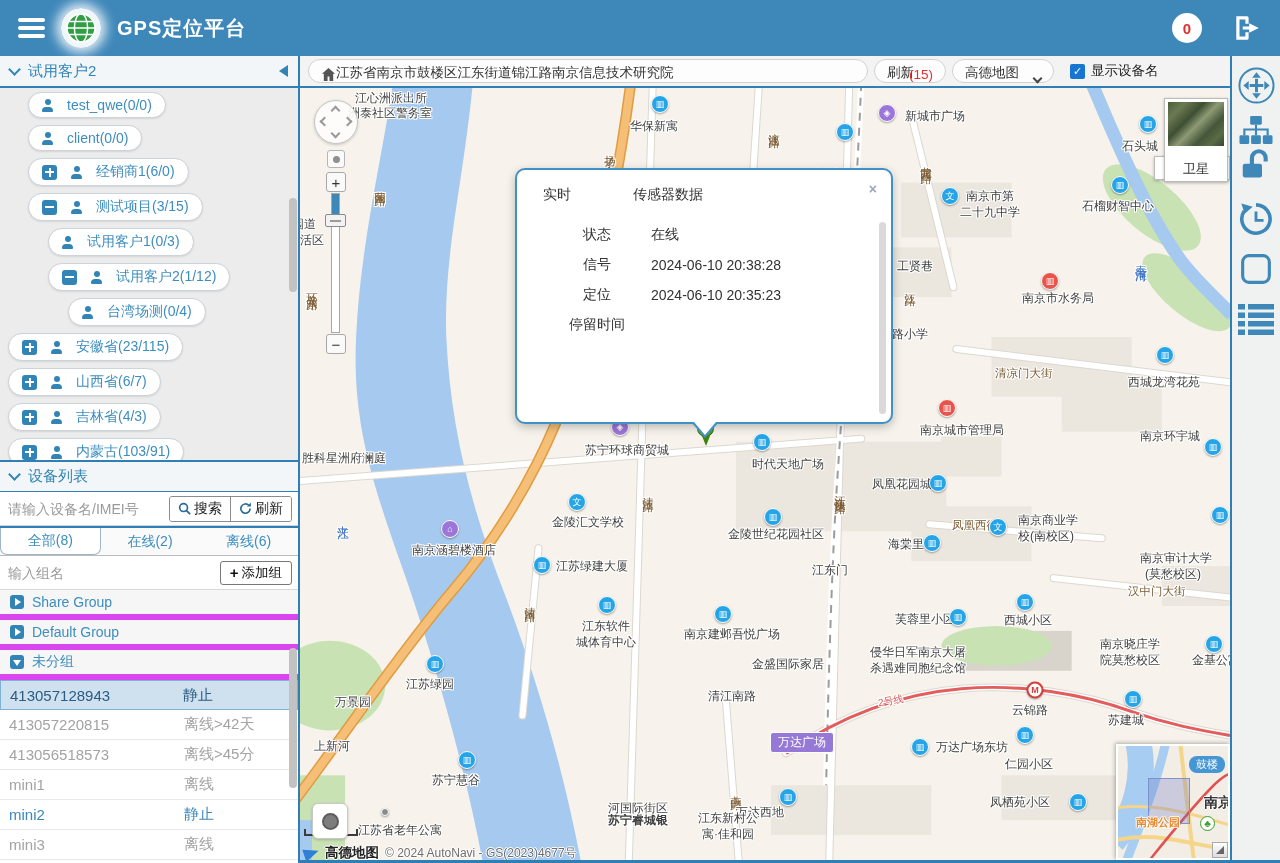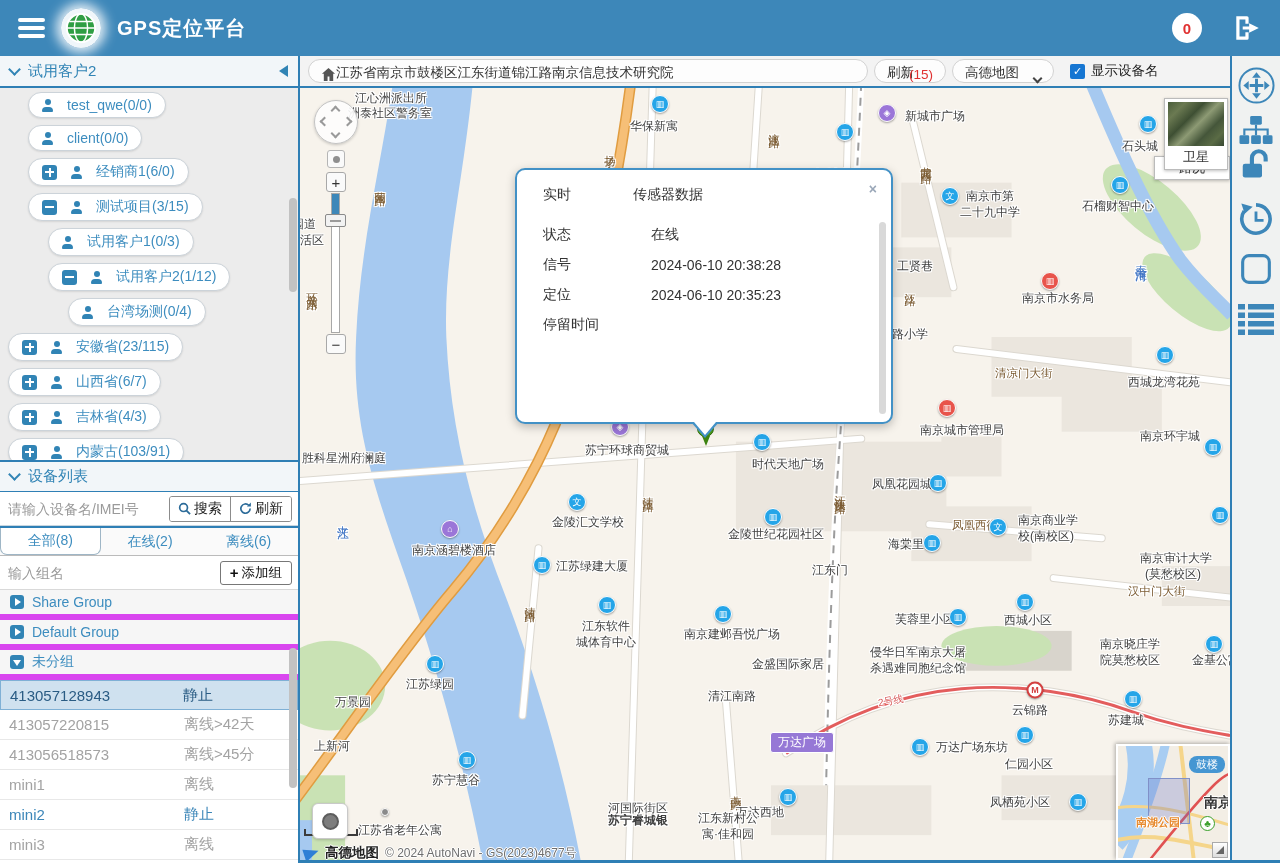--- a/index.html
+++ b/index.html
@@ -107,21 +107,21 @@
   
   .popup{position:absolute;left:215px;top:80px;width:378px;height:256px;background:#fff;border:2px solid #4291c6;
     border-radius:10px;box-shadow:0 3px 10px rgba(0,0,0,.25);z-index:8;}
   .popup .tail{position:absolute;left:174px;bottom:-16px;width:0;height:0;border:14px solid transparent;border-bottom:0;border-top:16px solid #4291c6;}
   .popup .tail::after{content:"";position:absolute;left:-11px;top:-16px;border:11px solid transparent;border-bottom:0;border-top:13px solid #fff;}
   .pp-head{display:flex;align-items:center;padding:16px 18px 10px 26px;font-size:14px;color:#333;}
   .pp-head .t2{margin-left:62px;}
   .pp-close{position:absolute;right:14px;top:12px;color:#9aa7b8;font-weight:bold;font-size:14px;cursor:pointer;line-height:1;}
   .pp-rows{padding:6px 18px 0 26px;}
   .pp-row{display:flex;height:30px;align-items:center;font-size:14px;color:#333;}
-  .pp-row .pl{width:108px;}
+  .pp-row .pl{width:108px;text-align:center;}
   .psb{position:absolute;right:5px;top:52px;width:7px;height:192px;background:#d9d9d9;border-radius:4px;cursor:pointer;}
 
   
   .pan{position:absolute;left:14px;top:12px;width:44px;height:44px;border-radius:50%;background:rgba(253,253,253,.9);
     border:1px solid #c3c3c3;box-shadow:0 1px 3px rgba(0,0,0,.2);z-index:6;cursor:pointer;}
   .pchev{position:absolute;width:7px;height:7px;border-top:2px solid #9a9a9a;border-right:2px solid #9a9a9a;}
   .p-up{left:17px;top:6px;transform:rotate(-45deg);}
   .p-rt{right:6px;top:17px;transform:rotate(45deg);}
   .p-dn{left:17px;bottom:6px;transform:rotate(135deg);}
   .p-lf{left:6px;top:17px;transform:rotate(-135deg);}
@@ -133,21 +133,21 @@
   .ztrack{position:absolute;left:31px;top:105px;width:9px;height:140px;background:#fff;border:1px solid #a8a8a8;z-index:6;cursor:pointer;}
   .zfill{width:100%;height:26px;background:#3d87b9;}
   .zhandle{position:absolute;left:25px;top:126px;width:21px;height:13px;background:#f2f2f2;border:1px solid #8a8a8a;border-radius:2px;z-index:7;cursor:pointer;}
   .zhandle::after{content:"";position:absolute;left:4px;right:4px;top:5px;height:2px;background:#9a9a9a;}
 
   
   .layers{position:absolute;right:2px;top:10px;z-index:7;}
   .lay-main{width:64px;background:#fff;border:1px solid #bbb;box-shadow:0 1px 3px rgba(0,0,0,.25);padding:3px;cursor:pointer;}
   .lay-thumb{width:56px;height:44px;background:
      linear-gradient(135deg,#4a5d3a 0%,#6b7a52 18%,#3e4f33 37%,#8d9a74 52%,#45563a 70%,#5a6b45 85%,#374832 100%);}
-  .lay-cap{text-align:center;font-size:13px;color:#333;padding-top:2px;}
+  .lay-cap{text-align:center;font-size:13px;color:#333;padding-top:14px;}
   .lay-traffic{position:absolute;right:62px;top:66px;width:76px;height:24px;background:#fff;border:1px solid #bbb;
     box-shadow:0 1px 3px rgba(0,0,0,.25);display:flex;align-items:center;justify-content:center;font-size:13px;color:#333;cursor:pointer;
     right:0;top:68px;}
 
   
   .scale{position:absolute;left:4px;top:741px;width:54px;height:7px;border-left:2px solid #3c3c3c;border-right:2px solid #3c3c3c;border-bottom:2px solid #3c3c3c;z-index:5;}
   .street-btn{position:absolute;left:12px;top:715px;width:36px;height:36px;background:#fff;border:1px solid #c9c9c9;border-radius:6px;
     box-shadow:0 1px 3px rgba(0,0,0,.2);display:flex;align-items:center;justify-content:center;z-index:6;cursor:pointer;}
   .street-btn i{width:17px;height:17px;border-radius:50%;background:#7d7d7d;border:2px solid #5d5d5d;}
   .attrib{position:absolute;left:4px;top:756px;display:flex;align-items:center;gap:6px;z-index:9;}

